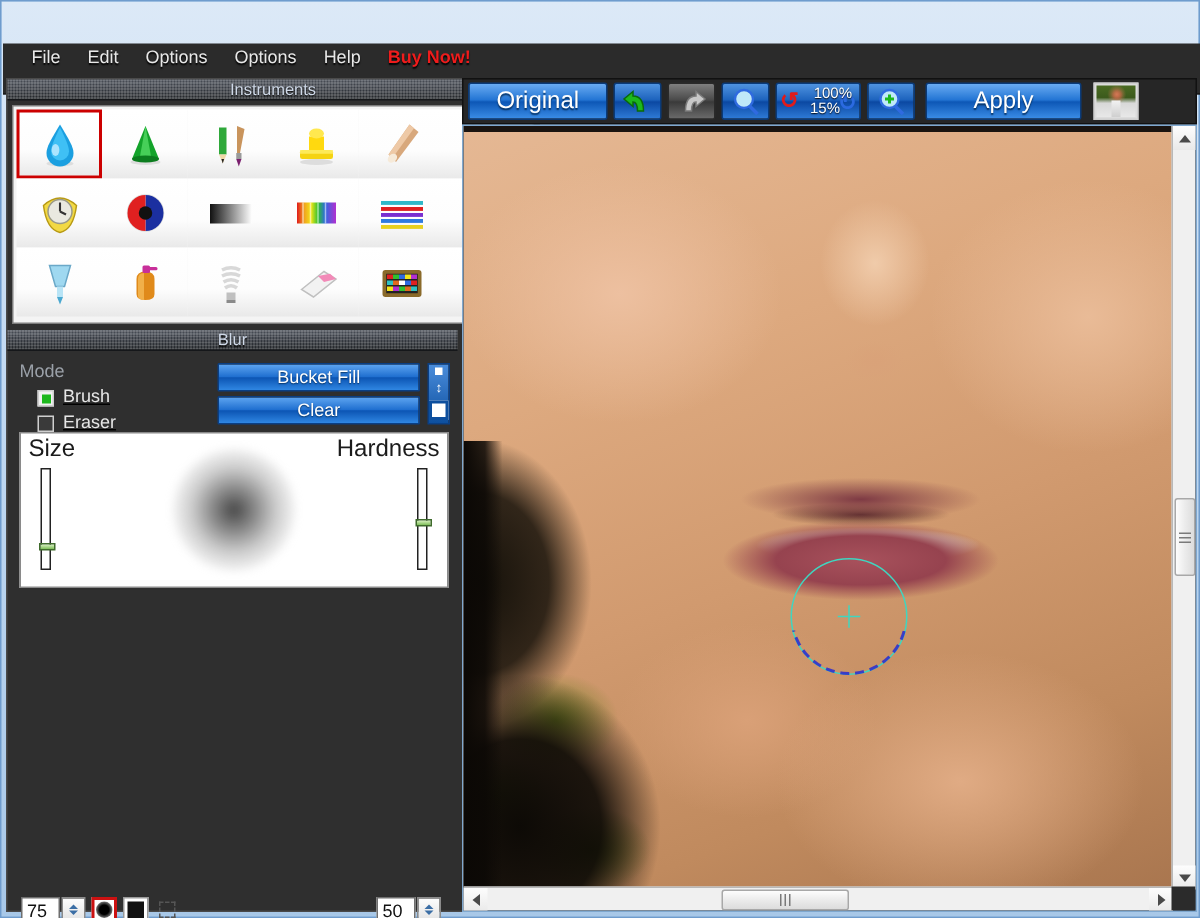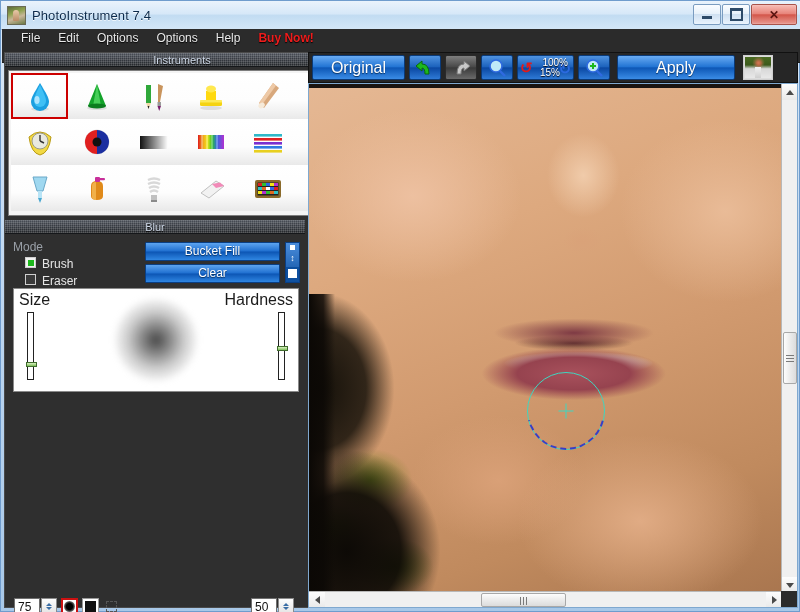--- a/index.html
+++ b/index.html
@@ -104,21 +104,21 @@
     position:relative; box-sizing:border-box;
     background:linear-gradient(180deg,#ffffff 0%,#fdfdfd 60%,#e9e9e9 100%);
   }
   .instr.selected{ border:2px solid #cc0000; }
   .ico{ width:34px;height:34px; position:relative; display:block; }
 
   
   #blurpanel{ position:absolute; left:0; top:167px; width:300px; height:387px; }
   #mode-area{ position:relative; height:60px; padding:6px 8px 0 8px; box-sizing:border-box;}
   #mode-label{ color:#9aa0a8; font-size:12px; }
-  .radio-row{ display:flex; align-items:flex-start; margin:3px 0 0 12px; }
+  .radio-row{ display:flex; align-items:flex-end; margin:3px 0 0 12px;text-decoration:underline; }
   .radio-box{
     width:11px;height:11px;border:1px solid #cfcfcf; background:#3a3a3a;
     margin-right:6px; box-sizing:border-box; display:flex;align-items:center;justify-content:center;
   }
   .radio-box.on{ background:#f2f2f2; }
   .radio-box.on::after{ content:""; width:6px;height:6px;background:#1db81d; display:block;}
   .radio-label{ color:#e6e6e6; font-size:12px; }
   .blue-btn{
     background:linear-gradient(180deg,#5da4f0 0%,#1f6fd0 48%,#0c55b4 52%,#2f86e2 100%);
     border:1px solid #0a3f84; color:#ffffff; font-size:12px;
@@ -202,21 +202,21 @@
     display:flex; align-items:center; padding:0 3px; gap:4px;
   }
   .tb-btn{
     height:25px; box-sizing:border-box;
     border:1px solid #0a3a78; border-radius:2px;
     background:linear-gradient(180deg,#69abf2 0%,#2375d4 46%,#0d57b6 52%,#3a8ce6 100%);
     display:flex;align-items:center;justify-content:center;
     color:#fff; font-size:16px; text-shadow:0 1px 1px #06305f;
   }
   #btn-original{ width:93px; }
-  #btn-apply{ width:118px; margin-left:3px; }
+  #btn-apply{ width:104px; margin-left:3px; }
   .tb-icon{
     width:32px;height:25px; box-sizing:border-box;
     border:1px solid #0a3a78; border-radius:2px;
     background:linear-gradient(180deg,#4f93e0 0%,#1d63bd 46%,#0b48a2 52%,#2e7ad6 100%);
     display:flex;align-items:center;justify-content:center;
     font-size:15px; line-height:1;
   }
   .tb-icon.gray{
     background:linear-gradient(180deg,#7f7f7f 0%,#4a4a4a 46%,#3a3a3a 52%,#6a6a6a 100%);
     border-color:#2a2a2a;
@@ -343,35 +343,20 @@
   .grip-h span{ display:inline-block; width:1px;height:8px;background:#7a7a7a;margin:0 1px;vertical-align:middle;}
   #corner-box{
     position:absolute; right:0; bottom:0; width:16px;height:16px; background:#2b2b2b;
   }
 </style>
 </head>
 <body>
 
 <div id="app">
 
-  <div id="titlebar">
-    <div id="app-icon"></div>
-    <div id="title-text">PhotoInstrument 7.4</div>
-    <div id="wincontrols">
-      <div class="wbtn">
-        <span class="min-glyph"></span>
-      </div>
-      <div class="wbtn">
-        <span class="max-glyph"></span>
-      </div>
-      <div class="wbtn close">
-        <span class="wglyph">✕</span>
-      </div>
-    </div>
-  </div>
 
   <div id="menubar">
     <div class="menu-item">File</div>
     <div class="menu-item">Edit</div>
     <div class="menu-item">Options</div>
     <div class="menu-item">Options</div>
     <div class="menu-item">Help</div>
     <div class="menu-item buy">Buy Now!</div>
   </div>
 

